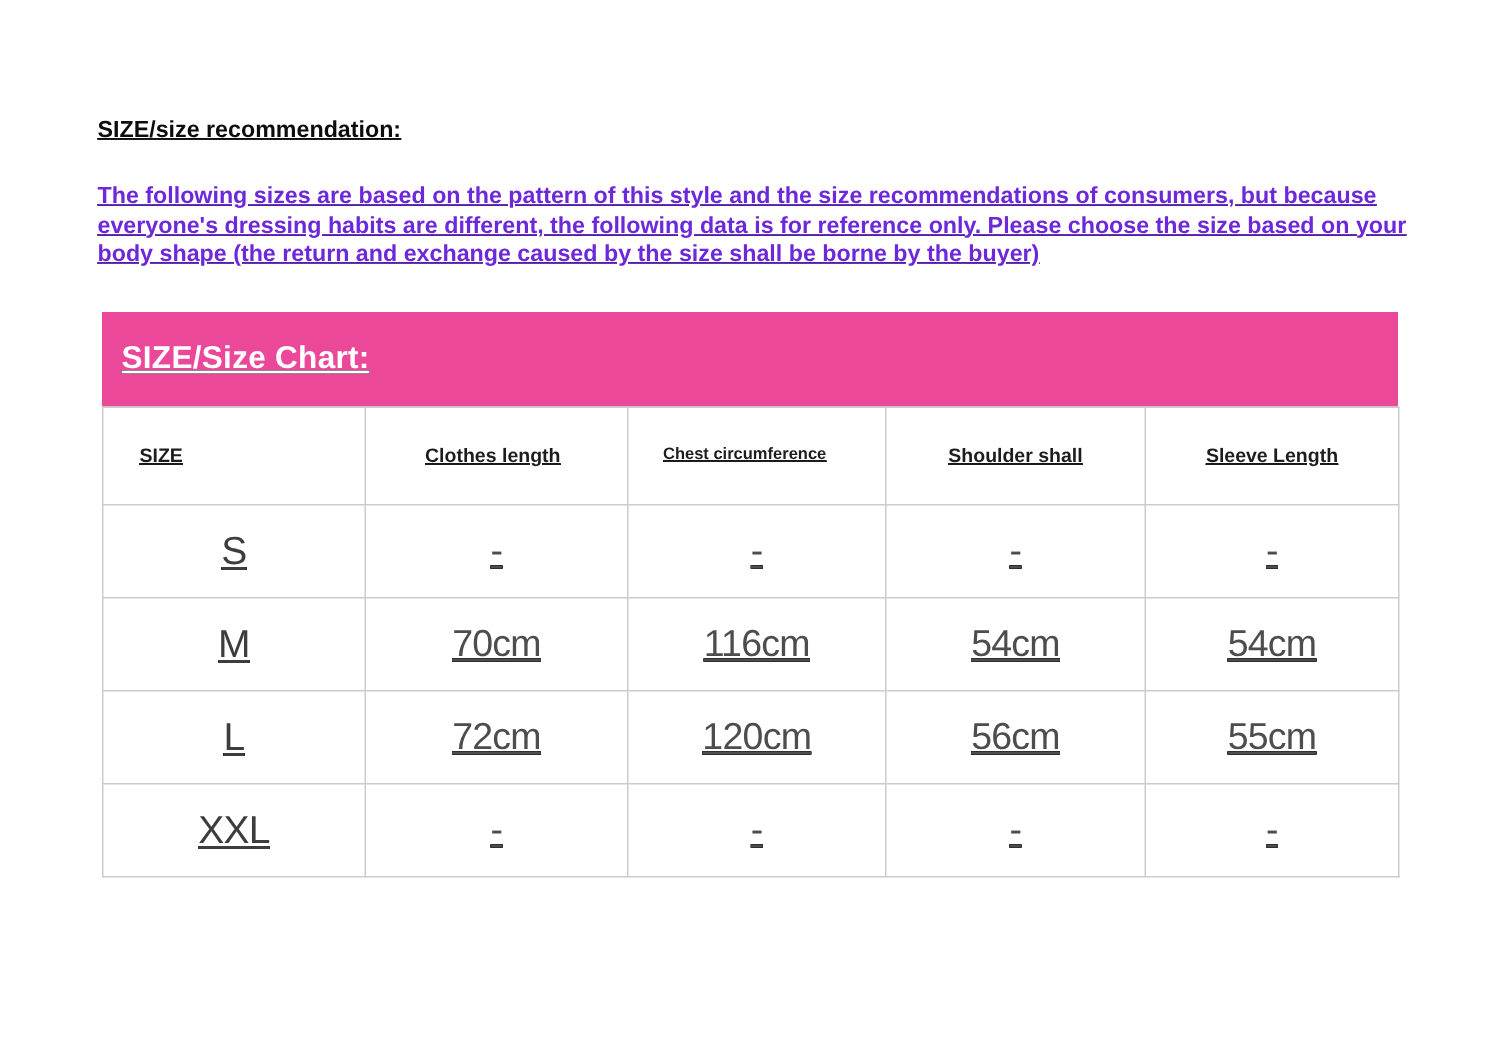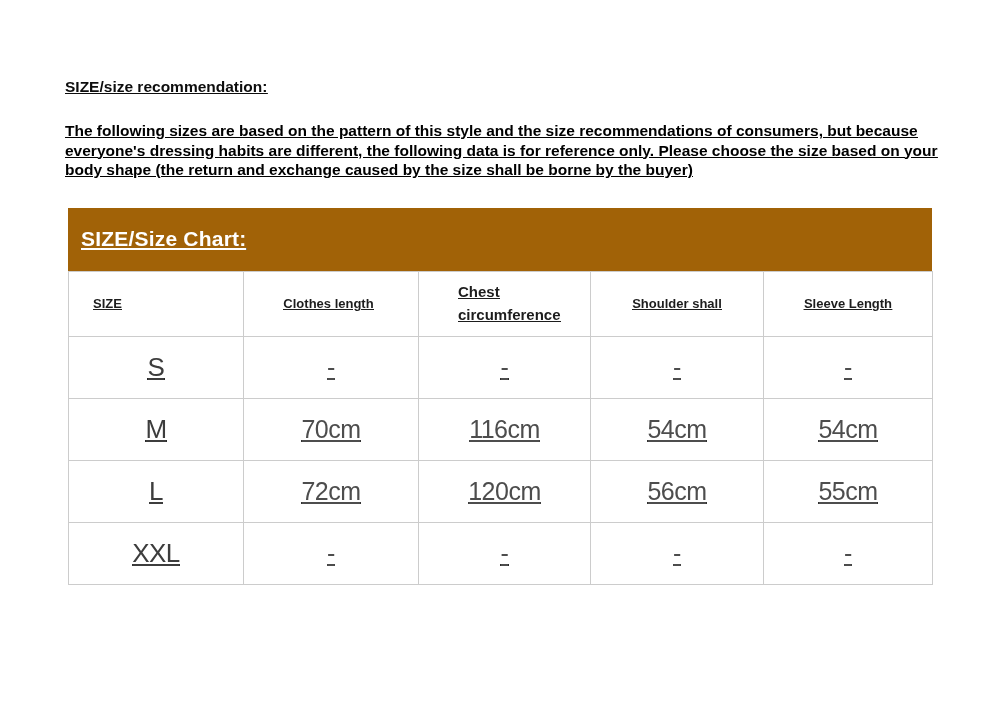--- a/index.html
+++ b/index.html
@@ -21,27 +21,27 @@
     line-height: 19px;
     margin: 0;
     color: #0d0d0d;
   }
   .description {
     margin: 25px 0 0 0;
     width: 878px;
     font-size: 15.5px;
     font-weight: 700;
     line-height: 19.5px;
-    color: #000000;
+    color: #6d28d9;
   }
   .chart-banner {
     margin: 28px 0 0 3px;
     width: 864px;
     height: 63px;
-    background: #a16207;
+    background: #ec4899;
     display: flex;
     align-items: center;
     padding-left: 13px;
   }
   .chart-banner .banner-title {
     color: #ffffff;
     font-size: 21px;
     font-weight: 700;
     letter-spacing: 0.2px;
   }
@@ -66,22 +66,22 @@
   .size-table thead th.th-size {
     text-align: left;
     padding-left: 24px;
   }
   .size-table thead th.th-clothes {
     text-align: center;
     padding-right: 5px;
   }
   .size-table thead th.th-chest {
     text-align: left;
-    padding-left: 39px;
-    font-size: 15px;
+    padding-left: 23px;
+    font-size: 11px;
     line-height: 1.5;
   }
   .size-table thead th.th-chest span {
     display: block;
     width: 116px;
   }
   .size-table tbody td {
     height: 62px;
     text-align: center;
   }

